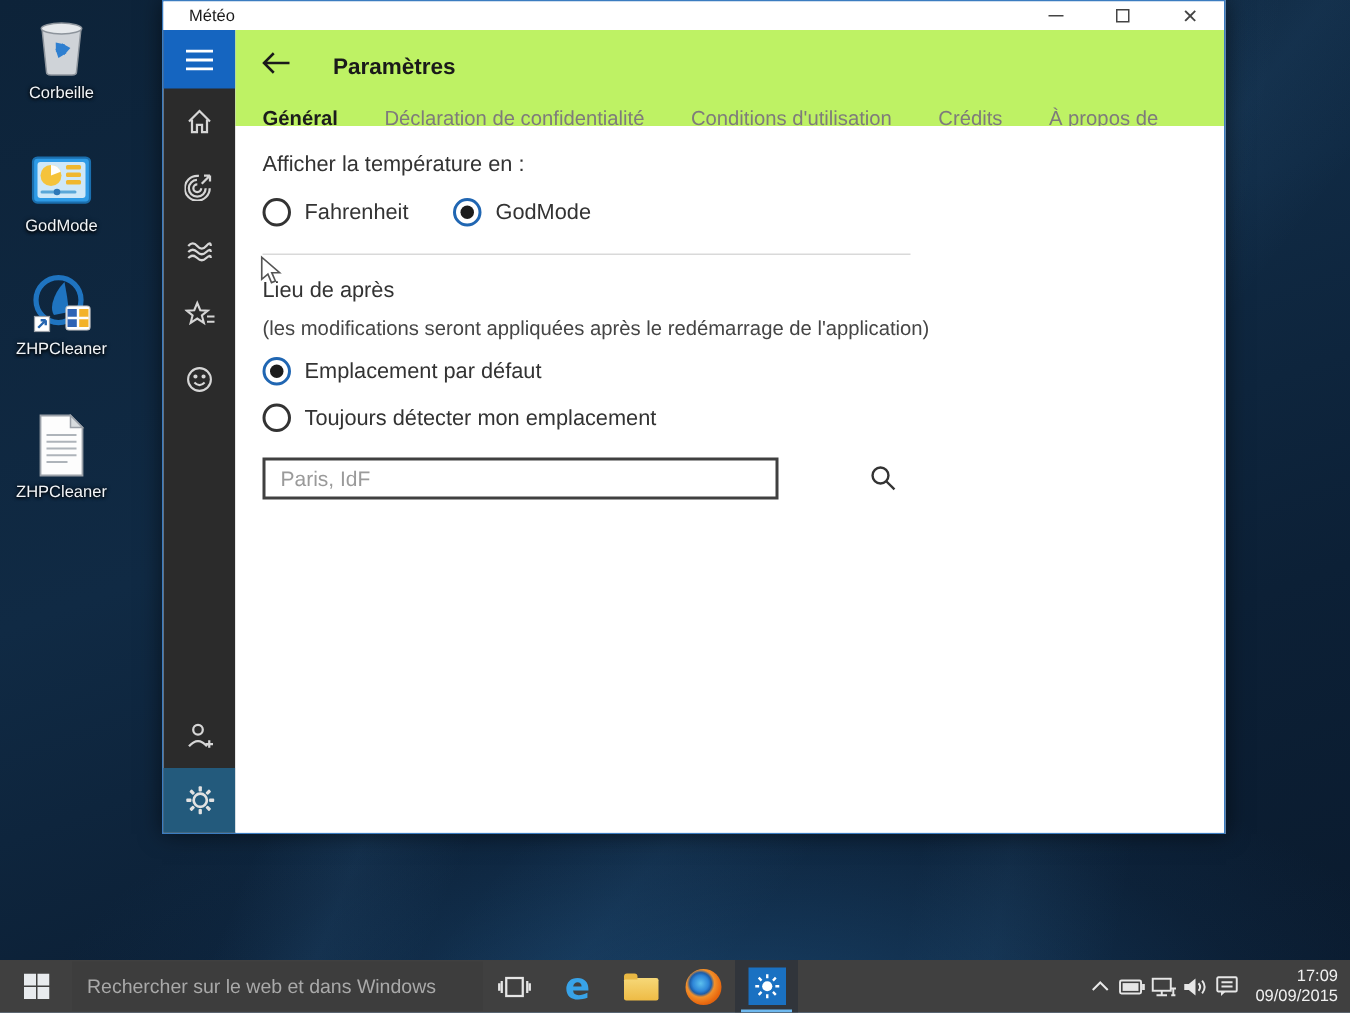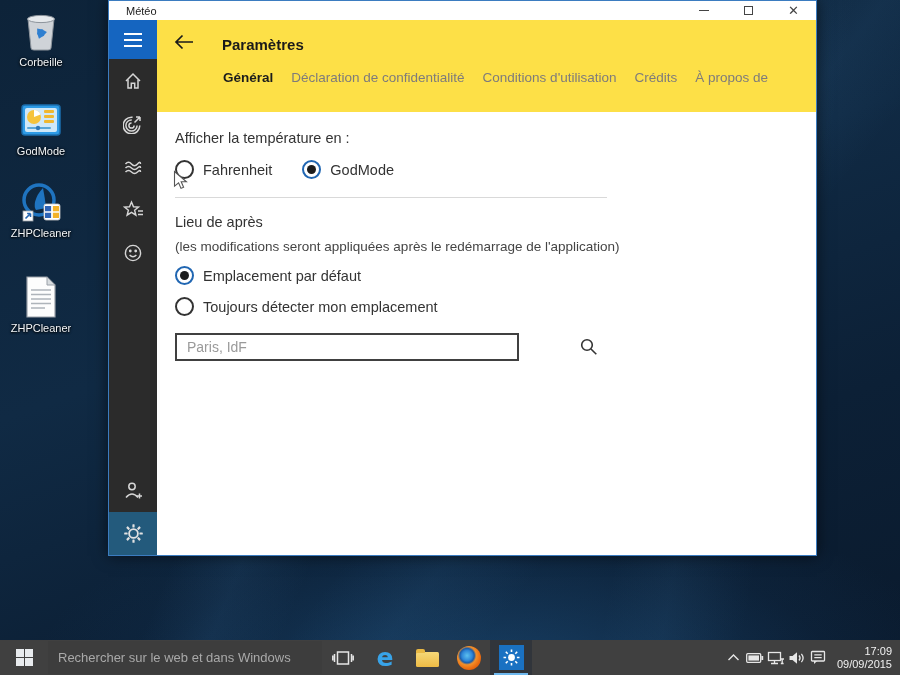--- a/index.html
+++ b/index.html
@@ -40,24 +40,24 @@
 
   
   .sidebar { width:48px; background:#2b2b2b; display:flex; flex-direction:column; flex:0 0 auto; }
   .sbtn { height:43px; display:flex; align-items:center; justify-content:center; }
   .sbtn.hamburger { height:39px; background:#1565c0; }
   .sbtn.settings-active { background:#235a7c; }
   .sidebar .spacer { flex:1; }
 
   
   .main { flex:1; display:flex; flex-direction:column; background:#fff; min-width:0; }
-  .apphead { height:92px; background:#fde047; flex:0 0 auto; }
+  .apphead { height:64px; background:#bef264; flex:0 0 auto; }
   .apphead .hrow { display:flex; align-items:center; padding:13px 0 0 16px; }
   .apphead .page-title { font-size:15px; font-weight:bold; color:#1a1a1a; margin-left:27px; }
-  .tabs { display:flex; gap:18px; margin:15px 0 0 18px;justify-content:center; }
+  .tabs { display:flex; gap:31px; margin:15px 0 0 18px; }
   .tab { font-size:13.5px; color:#7e7b7b; white-space:nowrap; }
   .tab.active { color:#1c1c1c; font-weight:bold; }
 
   .content { flex:1; padding:18px 0 0 18px; background:#fff; }
   .sec-label { font-size:14.5px; color:#333; }
   .radio-row { display:flex; align-items:center; margin-top:14px; }
   .radio { display:flex; align-items:center; margin-top:12px; }
   .radio-row .radio { margin-top:0; }
   .rdot { width:19px; height:19px; border-radius:50%; border:2px solid #333; background:#fff; position:relative; flex:0 0 auto; }
   .rdot.checked { border-color:#2066b2; }

